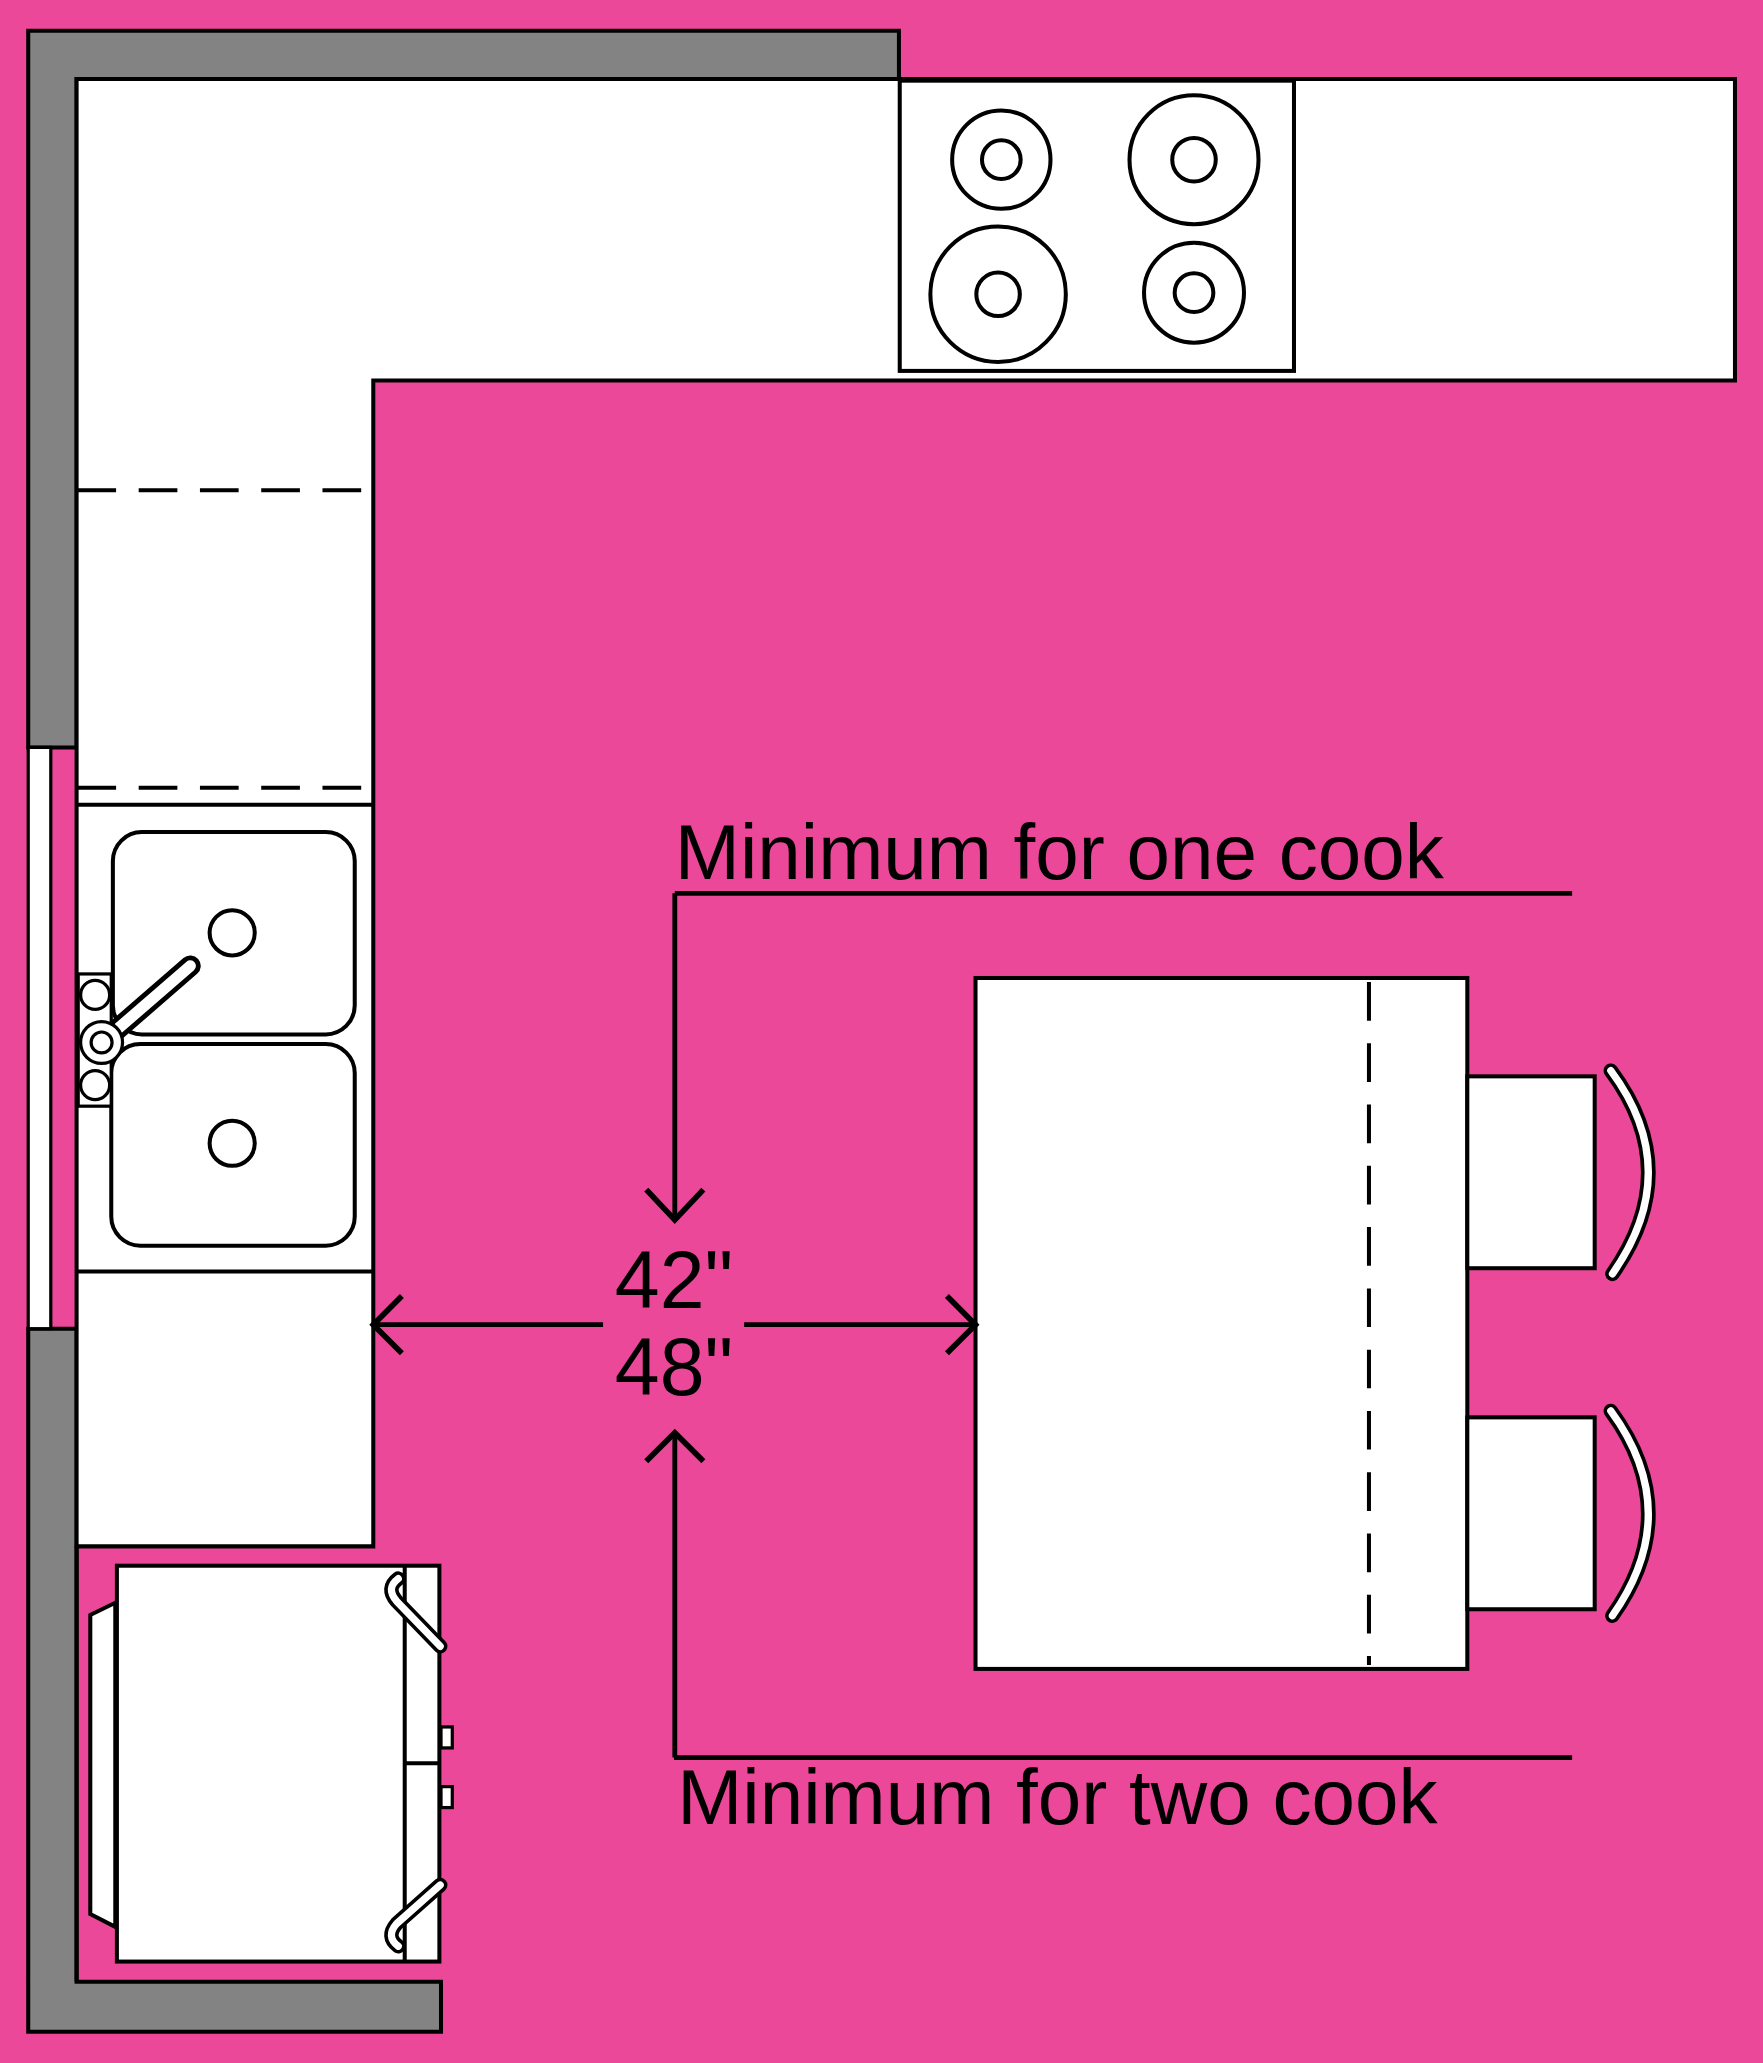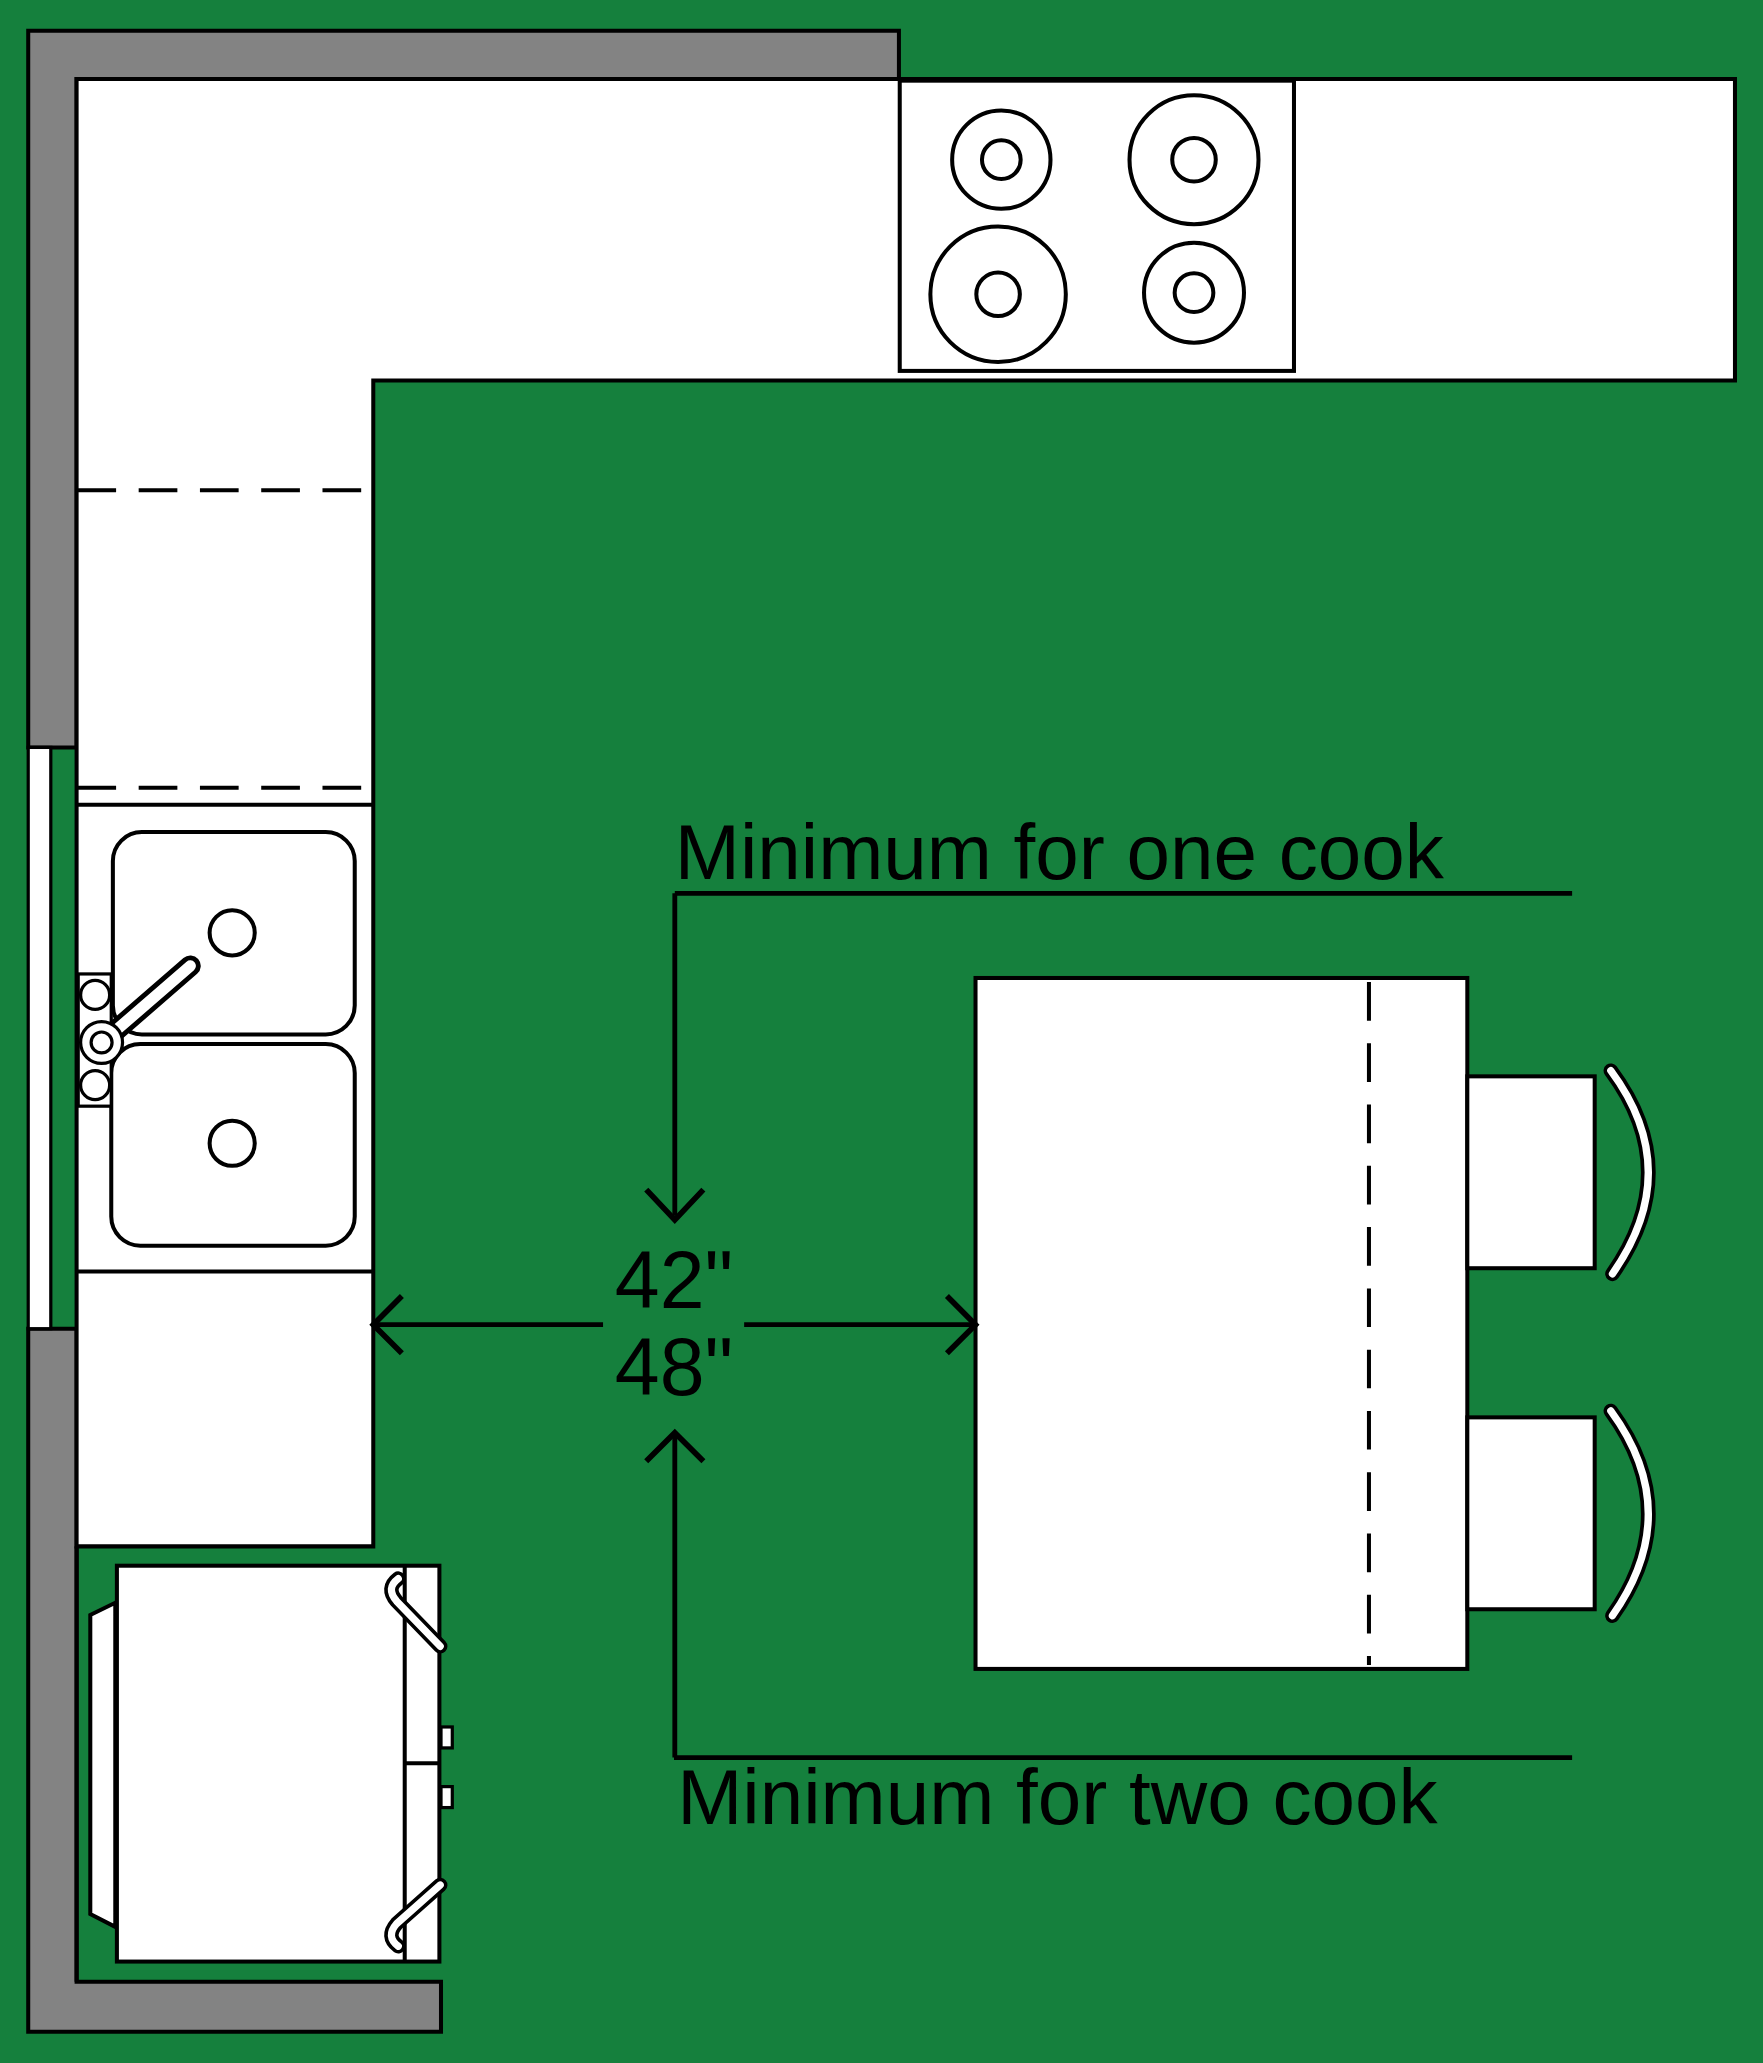--- a/index.html
+++ b/index.html
@@ -5,21 +5,21 @@
   html, body {
     margin: 0;
     padding: 0;
     background: #ffffff;
     font-family: "Liberation Sans", sans-serif;
   }
   .page {
     position: relative;
     width: 1764px;
     height: 2064px;
-    background: #15803d;
+    background: #ec4899;
     overflow: hidden;
   }
   svg { display: block; }
   .outline {
     fill: #ffffff;
     stroke: #000000;
     stroke-width: 5;
   }
   .thin-outline {
     fill: #ffffff;

